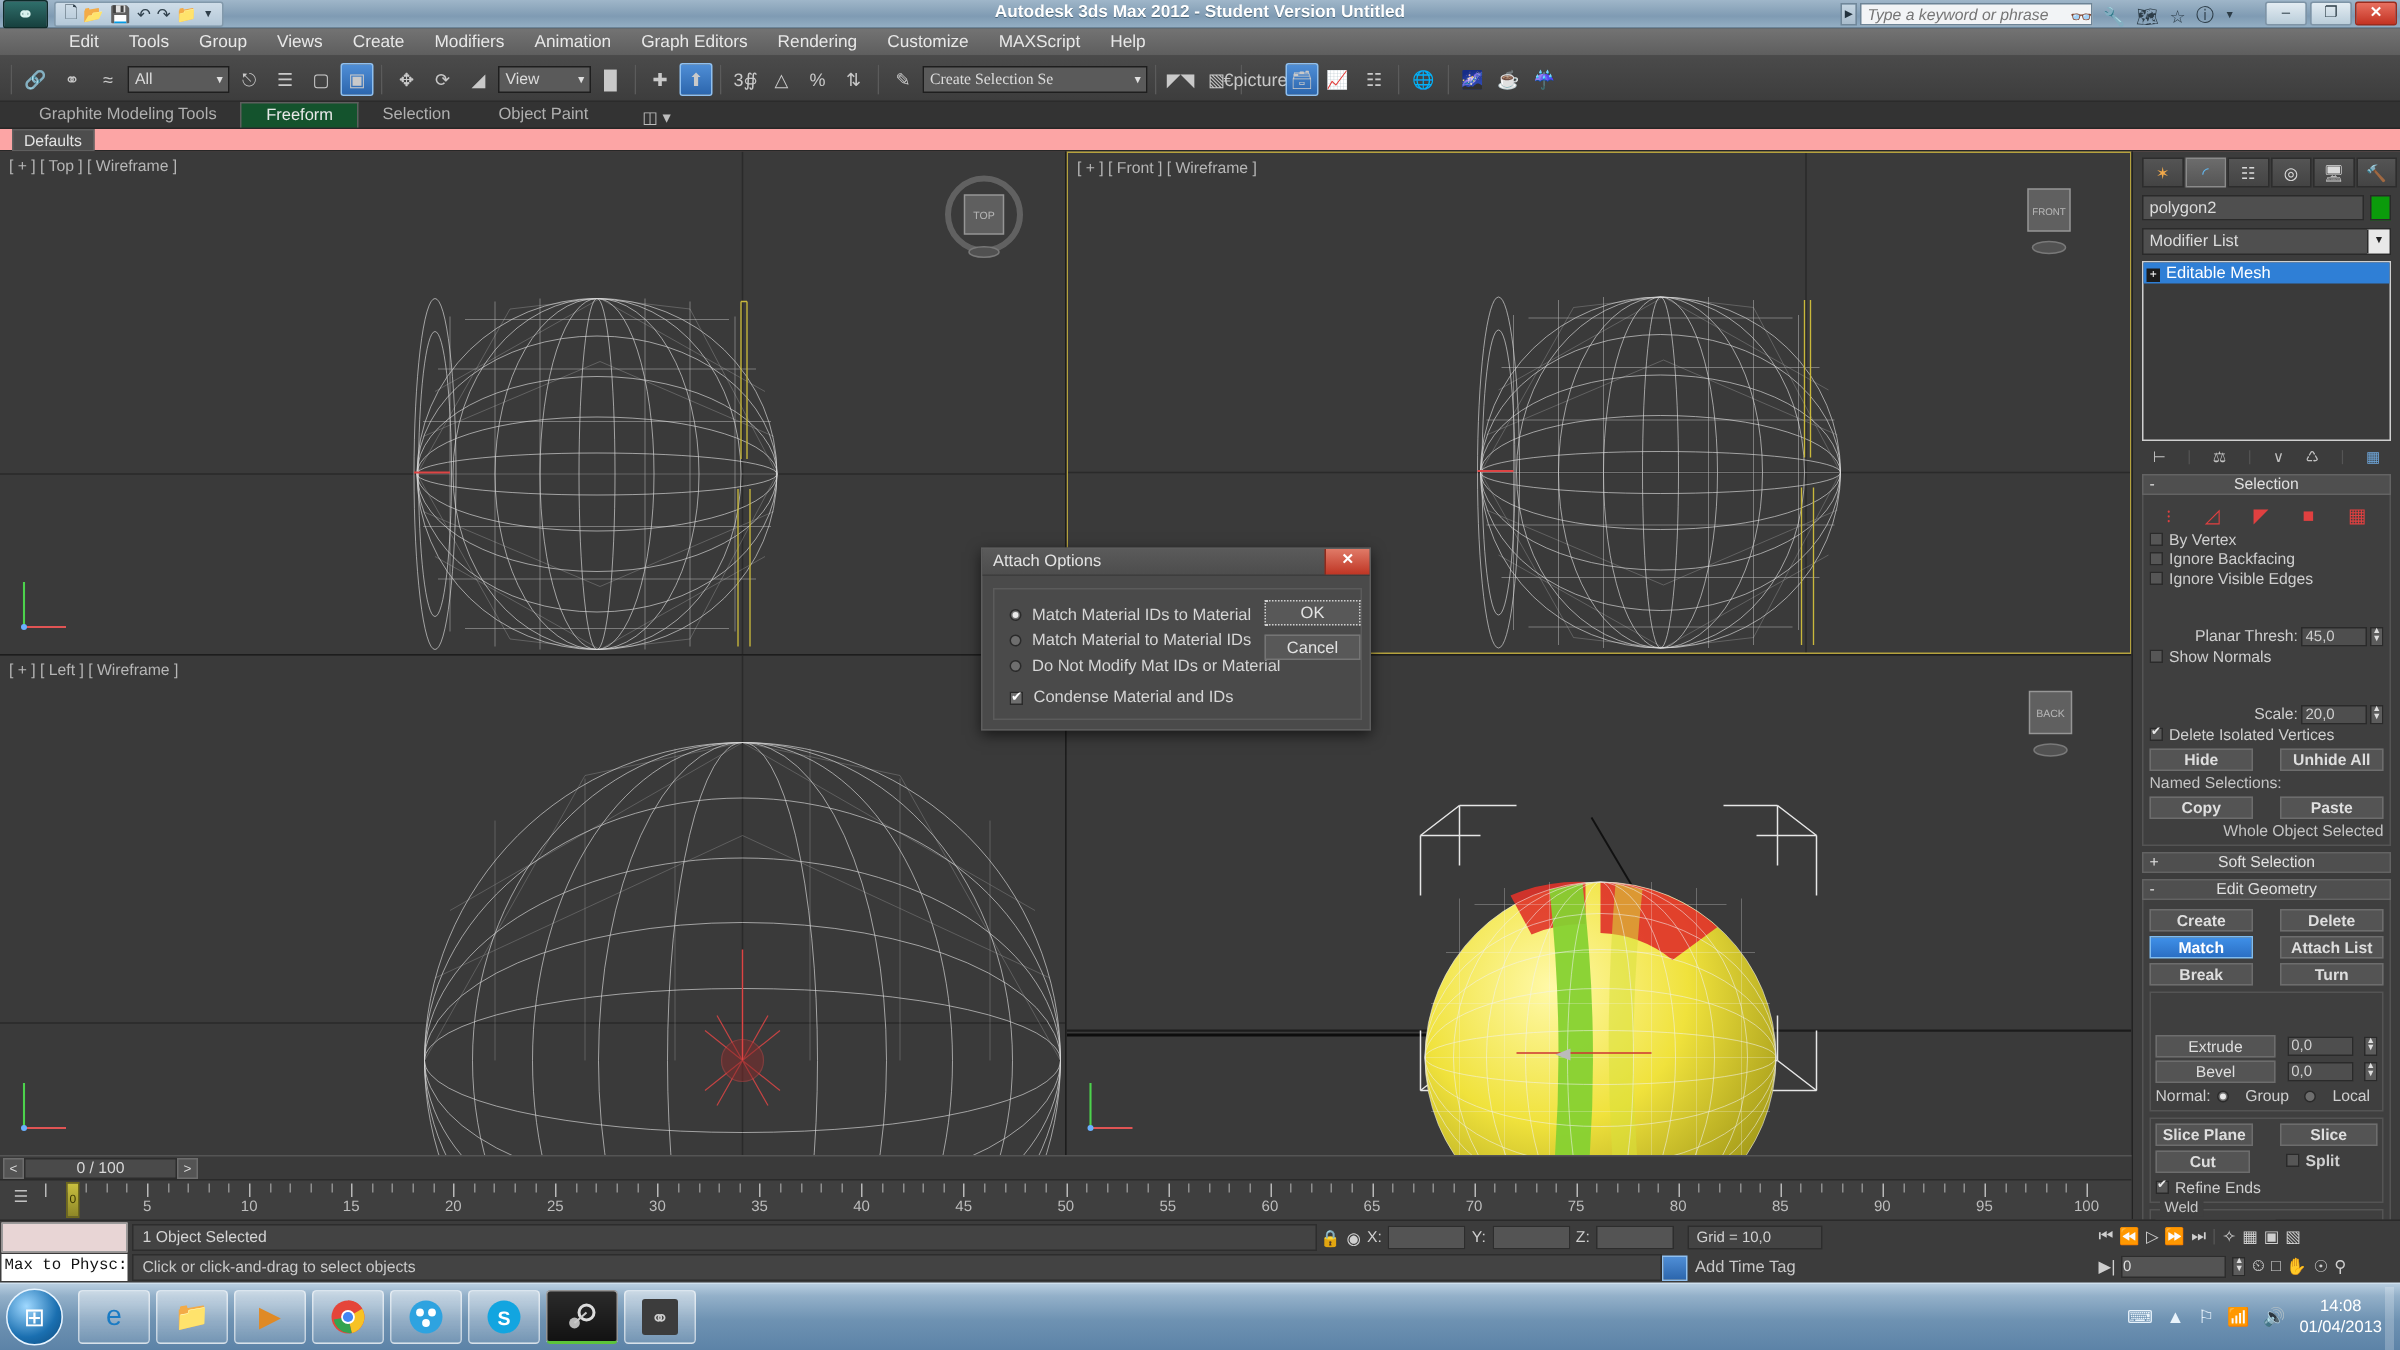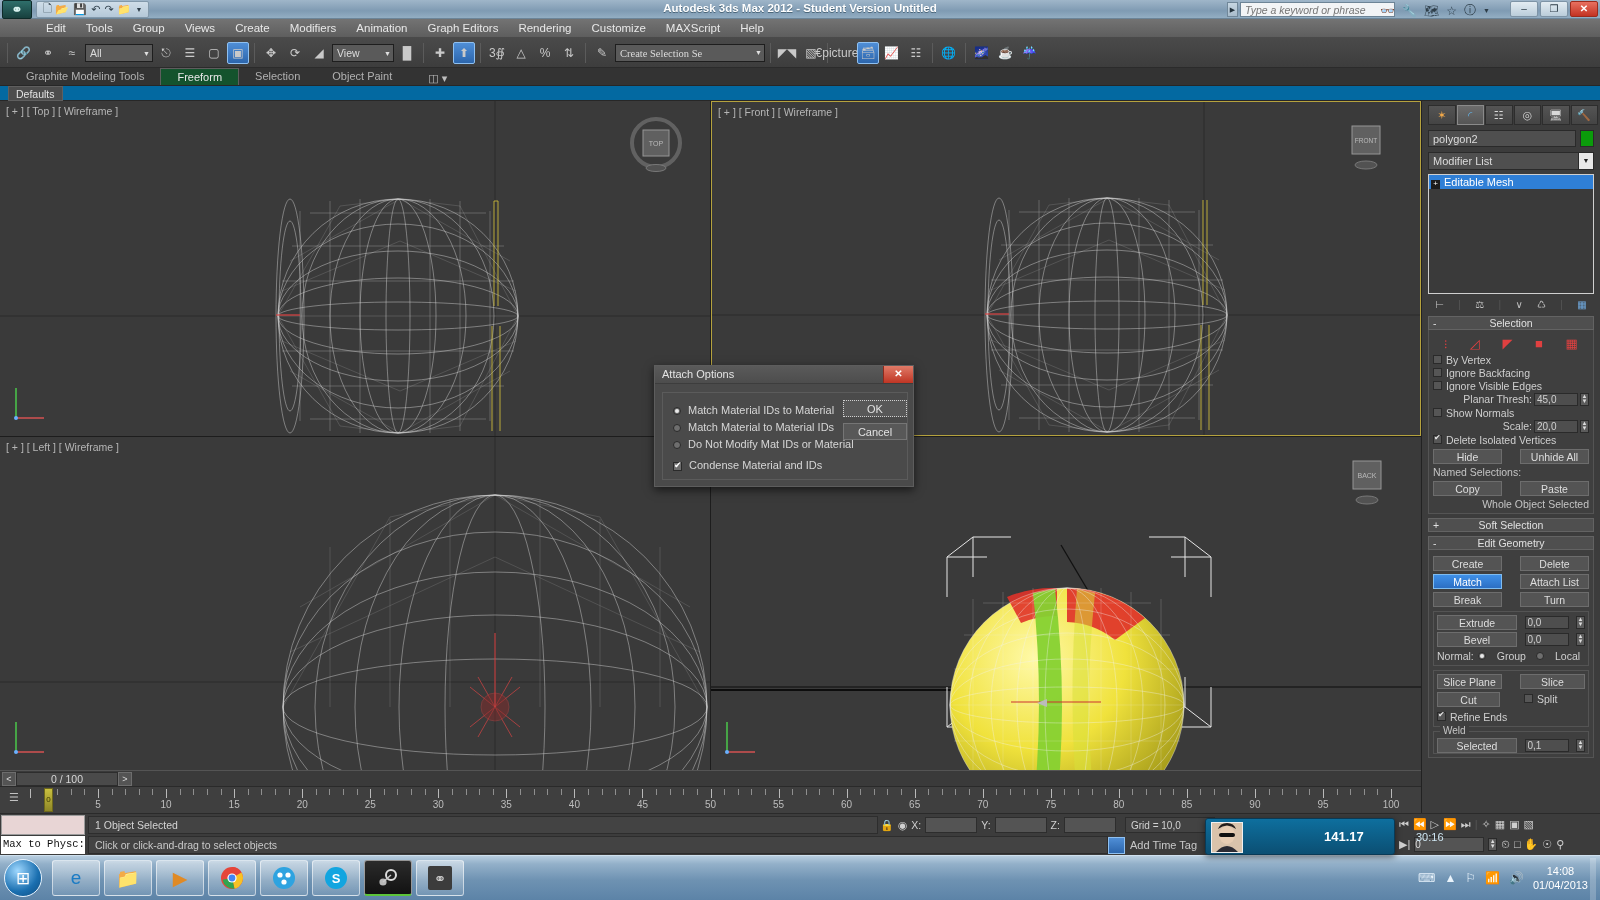--- a/index.html
+++ b/index.html
@@ -49,21 +49,21 @@
     font-size:10.5px; padding:0 14px 0 4px; line-height:17px; position:relative; }
   .tcombo::after { content:"\25BC"; position:absolute; right:2px; top:0; font-size:7px; color:#e0e0e0;}
   .tcombo.w60 { width:62px;} .tcombo.w66{width:68px;} .tcombo.w150{width:150px;font-family:Liberation Serif, serif;}
 
   
   .ribbon { position:absolute; left:0; top:68px; width:1600px; height:18px; background:#333333;
     border-bottom:1px solid #272727; display:flex; align-items:flex-end; padding-left:10px; }
   .rtab { padding:0 16px; height:17px; line-height:17px; font-size:11px; color:#b0b0b0; }
   .rtab.active { background:#14532d; color:#e9e9e9; border:1px solid #5e5e5e; border-bottom:none;}
   .ribbon-ic { margin-left:20px; color:#bdbdbd; font-size:11px;}
-  .ribbon2 { position:absolute; left:0; top:86px; width:1600px; height:15px; background:#0369a1;
+  .ribbon2 { position:absolute; left:0; top:86px; width:1600px; height:15px; background:#fca5a5;
     border-bottom:1px solid #272727; }
   .defaults { position:absolute; left:8px; top:0; padding:0 7px; height:15px; line-height:14px;
     background:#4d4d4d; border:1px solid #5f5f5f; font-size:10.5px; color:#e2e2e2;}
 
   
   .vp-area { position:absolute; left:0; top:101px; width:1421px; height:669px; background:#2b2b2b; }
   .vp { position:absolute; background:#3a3a3a; overflow:hidden; }
   .vp-tl { left:0;   top:0;   width:710px; height:335px; }
   .vp-tr { left:711px; top:0; width:710px; height:335px; border:1px solid #b5a23e; }
   .vp-bl { left:0;   top:336px; width:710px; height:333px; }
@@ -122,26 +122,26 @@
     color:#c2c2c2; font-size:10px;}
   .roll { margin:4px 6px 0 6px; }
   .roll-hdr { height:14px; background:#4f4f4f; border:1px solid #636363; font-size:10.5px; color:#e0e0e0;
      text-align:center; line-height:13px; position:relative;}
   .roll-hdr .pm { position:absolute; left:4px; top:0;}
   .roll-body { border:1px solid #545454; border-top:none; padding:3px 4px; background:#3f3f3f;}
   .selicons { display:flex; justify-content:space-around; align-items:center; height:20px;}
   .ck { font-size:10.5px; color:#cfcfcf; display:flex; align-items:center; gap:4px; height:13px;}
   .ckbox { width:9px; height:9px; background:#565656; border:1px solid #2a2a2a; position:relative;}
   .ckbox.on::after{content:"\2714"; position:absolute; left:0; top:-3px; font-size:8px; color:#e9e9e9;}
-  .spinrow { display:flex; align-items:center; justify-content:flex-end; gap:2px; height:14px; font-size:10.5px; color:#cfcfcf;}
+  .spinrow { display:flex; align-items:center; justify-content:flex-end; gap:2px; height:14px; font-size:10.5px; color:#cfcfcf;margin-top:25px;}
   .spinrow input { width:44px; height:13px; background:#4e4e4e; border:1px solid #2a2a2a; color:#d0d0d0;
     font-size:10px; padding-left:2px; font-family:"Liberation Sans",sans-serif;}
   .spin { width:9px; height:13px; background:#5c5c5c; border:1px solid #2a2a2a; color:#ddd; font-size:6px;
     display:flex; flex-direction:column; align-items:center; justify-content:center; line-height:5px;}
-  .btn2 { display:flex; gap:18px; margin-top:3px;}
+  .btn2 { display:flex; gap:18px; margin-top:3px;font-weight:bold;}
   .bt { flex:1; height:15px; background:#545454; border:1px solid #6d6d6d; color:#dedede; font-size:10.5px;
     text-align:center; line-height:14px;}
   .bt.on { background:linear-gradient(180deg,#3f90e8,#2b6fc4); border-color:#7fbcf0; color:#fff;}
   .lbl { font-size:10.5px; color:#c4c4c4; margin-top:2px;}
   .rt { text-align:right; }
 
   
   .trackbar-top { position:absolute; left:0; top:770px; width:1421px; height:16px; background:#3a3a3a;
     border-top:1px solid #545454;}
   .frm { position:absolute; left:2px; top:1px; width:130px; height:14px; display:flex;}
@@ -882,33 +882,20 @@
         <span class="spin">▲<br>▼</span>
         <span>⏲</span>
         <span>□</span>
         <span>✋</span>
         <span>☉</span>
         <span>⚲</span>
       </div>
     </div>
   </div>
 
-  <div class="media">
-    <div class="thumb">
-      <svg width="30" height="29" viewBox="0 0 30 29">
-        <rect width="30" height="29" fill="#d9c3ab"></rect>
-        <ellipse cx="15" cy="12" rx="8" ry="9" fill="#e7cdb3"></ellipse>
-        <path d="M4 29 q11 -12 22 0 z" fill="#2b2b33"></path>
-        <path d="M6 6 q9 -7 18 0 q-2 -6 -9 -6 q-7 0 -9 6 z" fill="#231d1a"></path>
-        <rect x="7" y="10" width="16" height="4" rx="2" fill="#111"></rect>
-      </svg>
-    </div>
-    <div class="m1">141.17</div>
-    <div class="m2">30:16</div>
-  </div>
 
   <div class="taskbar">
     <div class="start">⊞</div>
     <div class="tbitems">
       <div class="tbi" style="color:#1a7bc4">e</div>
       <div class="tbi" style="color:#e0b24a">📁</div>
       <div class="tbi" style="color:#e08a25">▶</div>
       <div class="tbi">
         <svg width="24" height="24" viewBox="0 0 24 24">
           <circle cx="12" cy="12" r="11" fill="#e5453a"></circle>

